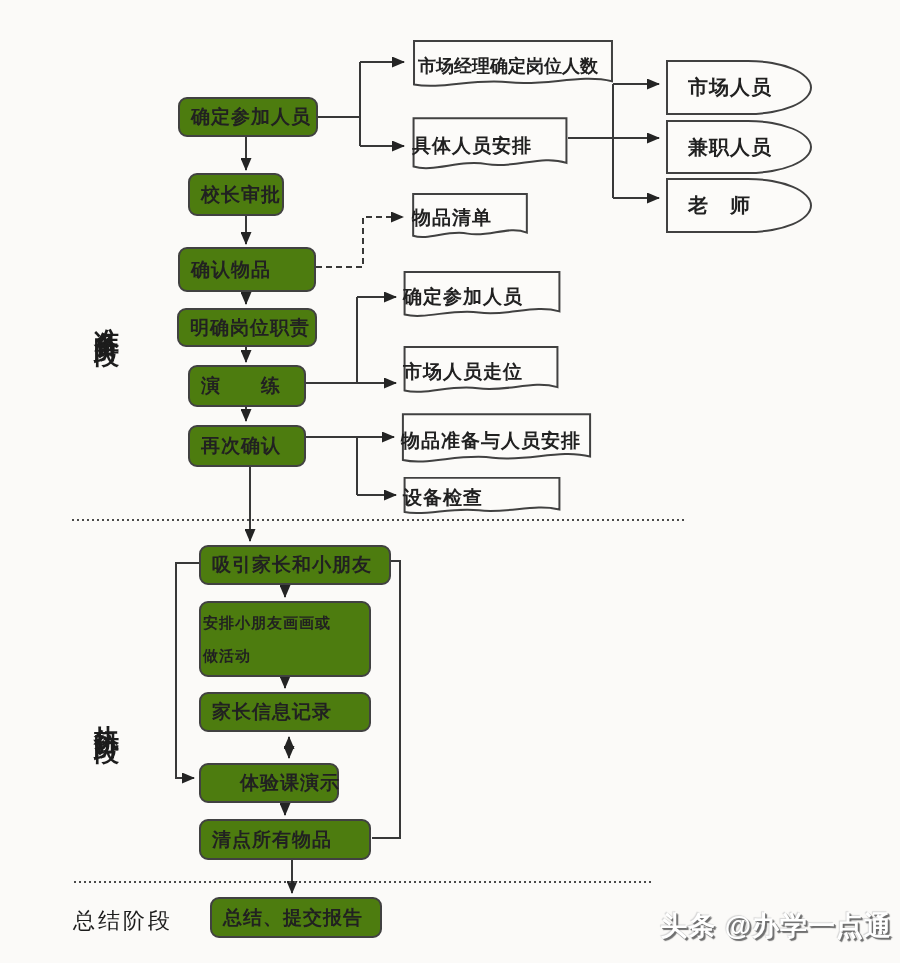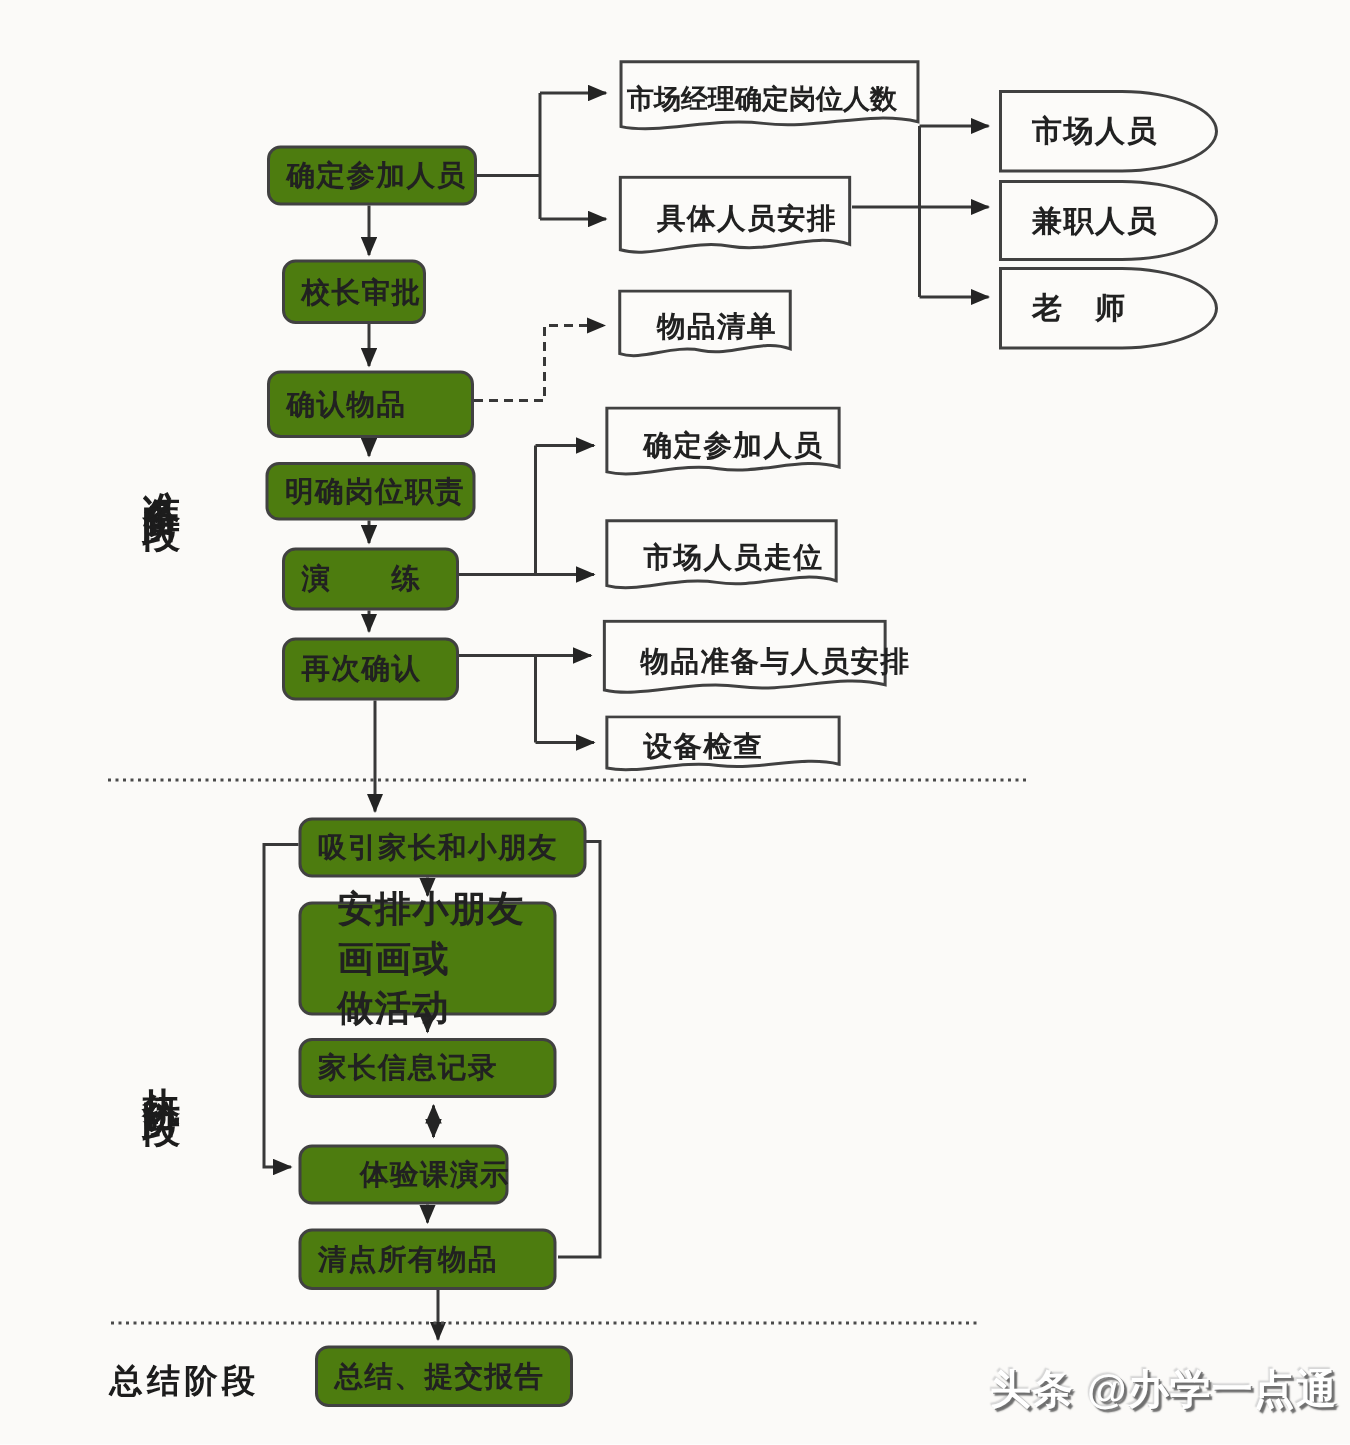--- a/index.html
+++ b/index.html
@@ -11,36 +11,36 @@
   }
   .wires { position:absolute; left:0; top:0; }
   .node { position:absolute; display:flex; align-items:center; box-sizing:border-box; }
   .pbox {
     border:2px solid #414141; border-radius:9px; background:#4d7c0f;
   }
   .lbl {
     padding-left:11px; font-size:19px; font-weight:600; letter-spacing:1px;
     white-space:nowrap; color:#212121;
   }
-  .lbl-multi { padding-left:24px; font-size:24px; font-weight:600; letter-spacing:1px; line-height:33px; color:#212121; }
+  .lbl-multi { padding-left:2px; font-size:15px; font-weight:600; letter-spacing:1px; line-height:33px; color:#212121; }
   .doc { background:transparent; }
   .doc .shape { position:absolute; left:0; top:0; width:100%; height:100%; }
-  .doc .lbl { position:relative; padding-left:26px; }
+  .doc .lbl { position:relative; padding-left:0; }
   .doc .tight { font-size:18px; padding-left:6px; letter-spacing:0; }
   .delay {
     border:2px solid #414141; background:#fcfbf9;
     border-radius:0 64px 64px 0 / 0 50% 50% 0;
   }
   .delay .lbl { padding-left:20px; font-size:20px; }
   .vlabel {
     position:absolute; writing-mode:vertical-rl; text-orientation:upright;
     font-size:25px; font-weight:700; letter-spacing:5px; color:#1c1c1c;
   }
   .hlabel {
-    position:absolute; font-size:22px; font-weight:700; letter-spacing:3px; color:#1c1c1c;
+    position:absolute; font-size:22px; font-weight:400; letter-spacing:3px; color:#1c1c1c;
   }
   .watermark {
     position:absolute; right:8px; top:908px;
     font-size:27px; font-weight:700; letter-spacing:1px;
     color:#ffffff;
     text-shadow:2px 2px 1px #6e6e6e, -1px -1px 1px #d6d6d6, 1px 1px 0 #8a8a8a;
   }
 </style>
 </head>
 <body>

